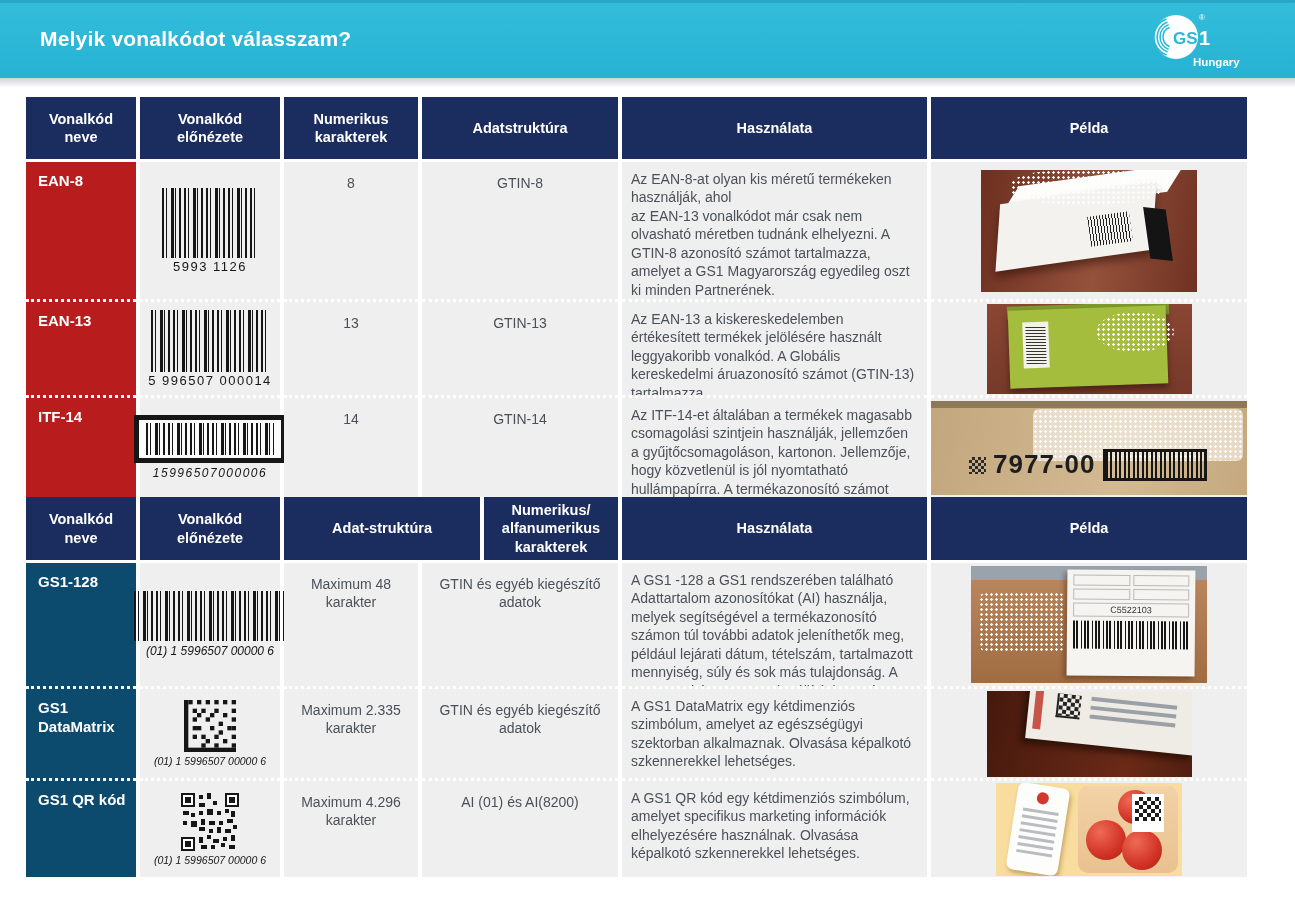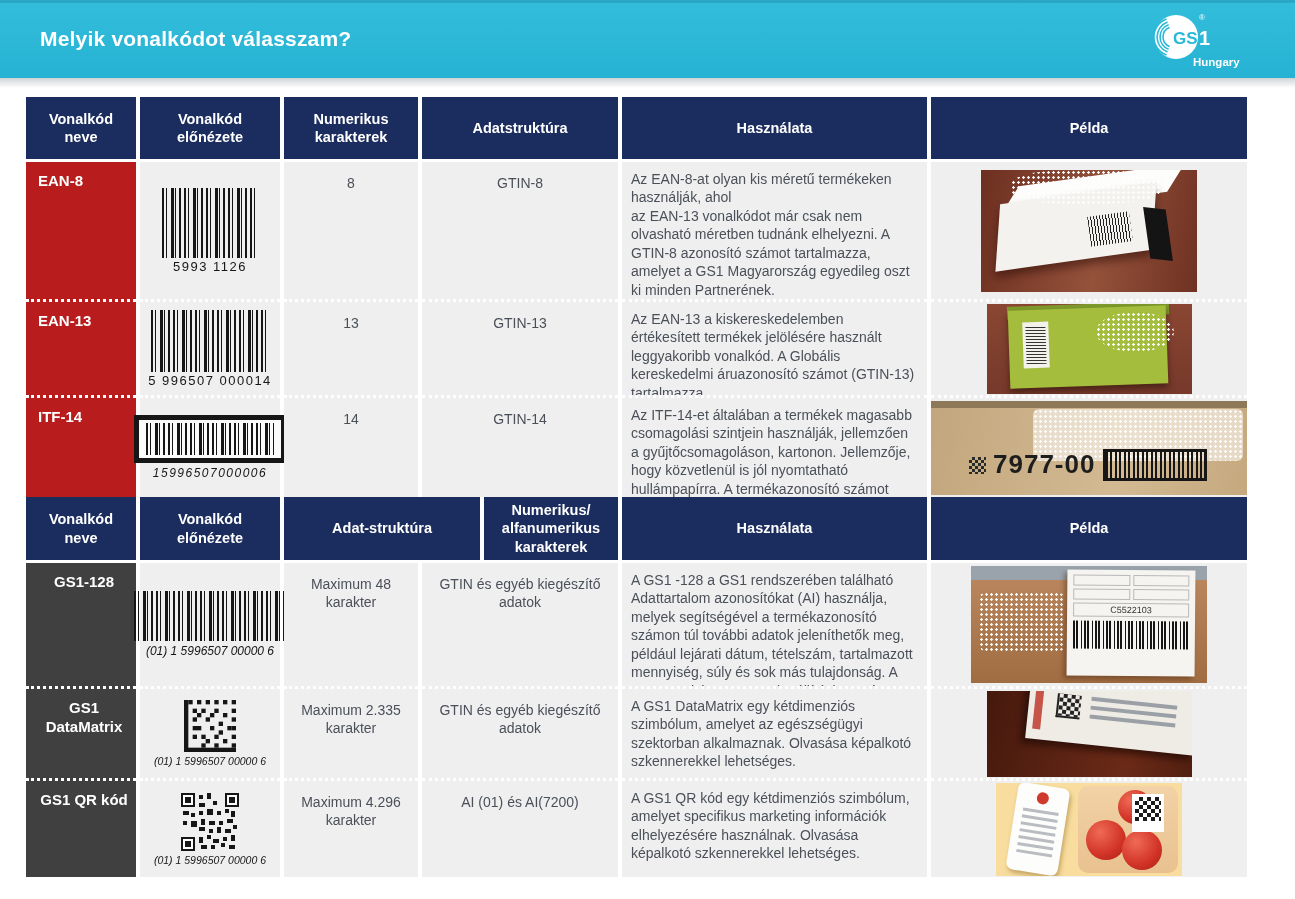--- a/index.html
+++ b/index.html
@@ -28,21 +28,21 @@
   .hrow .cell { background:#1b2c5e; color:#fff; font-weight:bold; font-size:14.5px;
           display:flex; align-items:center; justify-content:center; text-align:center;
           line-height:1.25; border-bottom:3px solid #fff; padding:4px 6px; }
   .hrow1 .cell { height:65px; }
   .hrow2 .cell { height:66px; }
 
   .brow .cell { background:#efeff0; color:#4b5058; font-size:14px; }
   .brow .name { color:#fff; font-weight:bold; font-size:15px; padding:10px 6px 0 12px;
           line-height:1.25; }
   .sec1 .name { background:#b91c1c; }
-  .sec2 .name { background:#404040;text-align:center; }
+  .sec2 .name { background:#0c4a6e; }
   .sep .cell { border-top:3px dotted #fff; }
 
   .r1 .cell { height:137px; } .r2 .cell { height:96px; } .r3 .cell { height:102px; }
   .r4 .cell { height:123px; } .r5 .cell { height:92px; }  .r6 .cell { height:99px; }
 
   .center-top { text-align:center; padding-top:12px; line-height:1.3; }
   .usage { padding:8px 12px 6px 9px; line-height:1.32; white-space:pre-line; }
 
   
   .prev { display:flex; flex-direction:column; align-items:center; justify-content:center; }
@@ -377,21 +377,21 @@
             <rect x="25" y="21" width="2" height="3"></rect>
           <rect x="10" y="26" width="3" height="2"></rect>
             <rect x="15" y="26" width="2" height="2"></rect>
             <rect x="20" y="25" width="2" height="2"></rect>
             <rect x="24" y="26" width="3" height="2"></rect>
         </g>
       </svg>
       <div class="ai-num ai-num-sm">(01) 1 5996507 00000 6</div>
     </div>
     <div class="cell c3 center-top">Maximum 4.296 karakter</div>
-    <div class="cell c4 center-top">AI (01) és AI(7200)</div>
+    <div class="cell c4 center-top">AI (01) és AI(8200)</div>
     <div class="cell c5 usage">A GS1 QR kód egy kétdimenziós szimbólum, amelyet specifikus marketing információk elhelyezésére használnak. Olvasása
 képalkotó szkennerekkel lehetséges.</div>
     <div class="cell c6 ph-wrap">
       <div class="ph ph-qr">
         <div class="qr-label">
           <div class="dot"></div>
           <div class="ln"></div>
             <div class="ln"></div>
             <div class="ln"></div>
             <div class="ln"></div>

